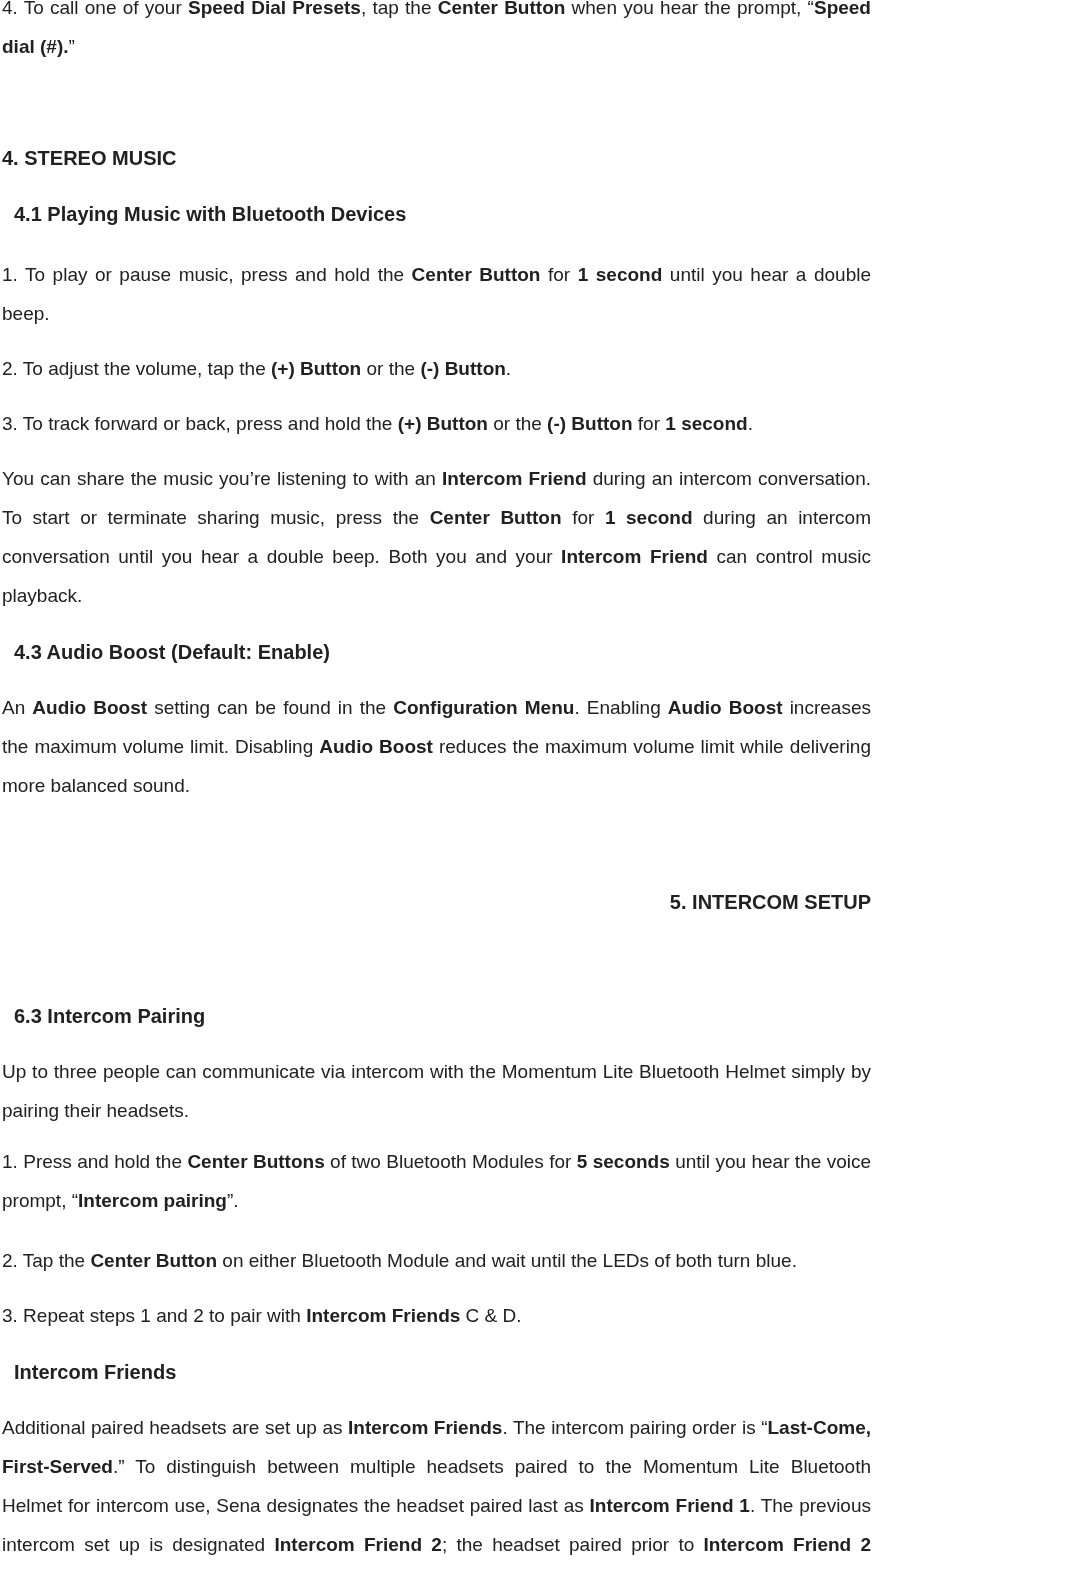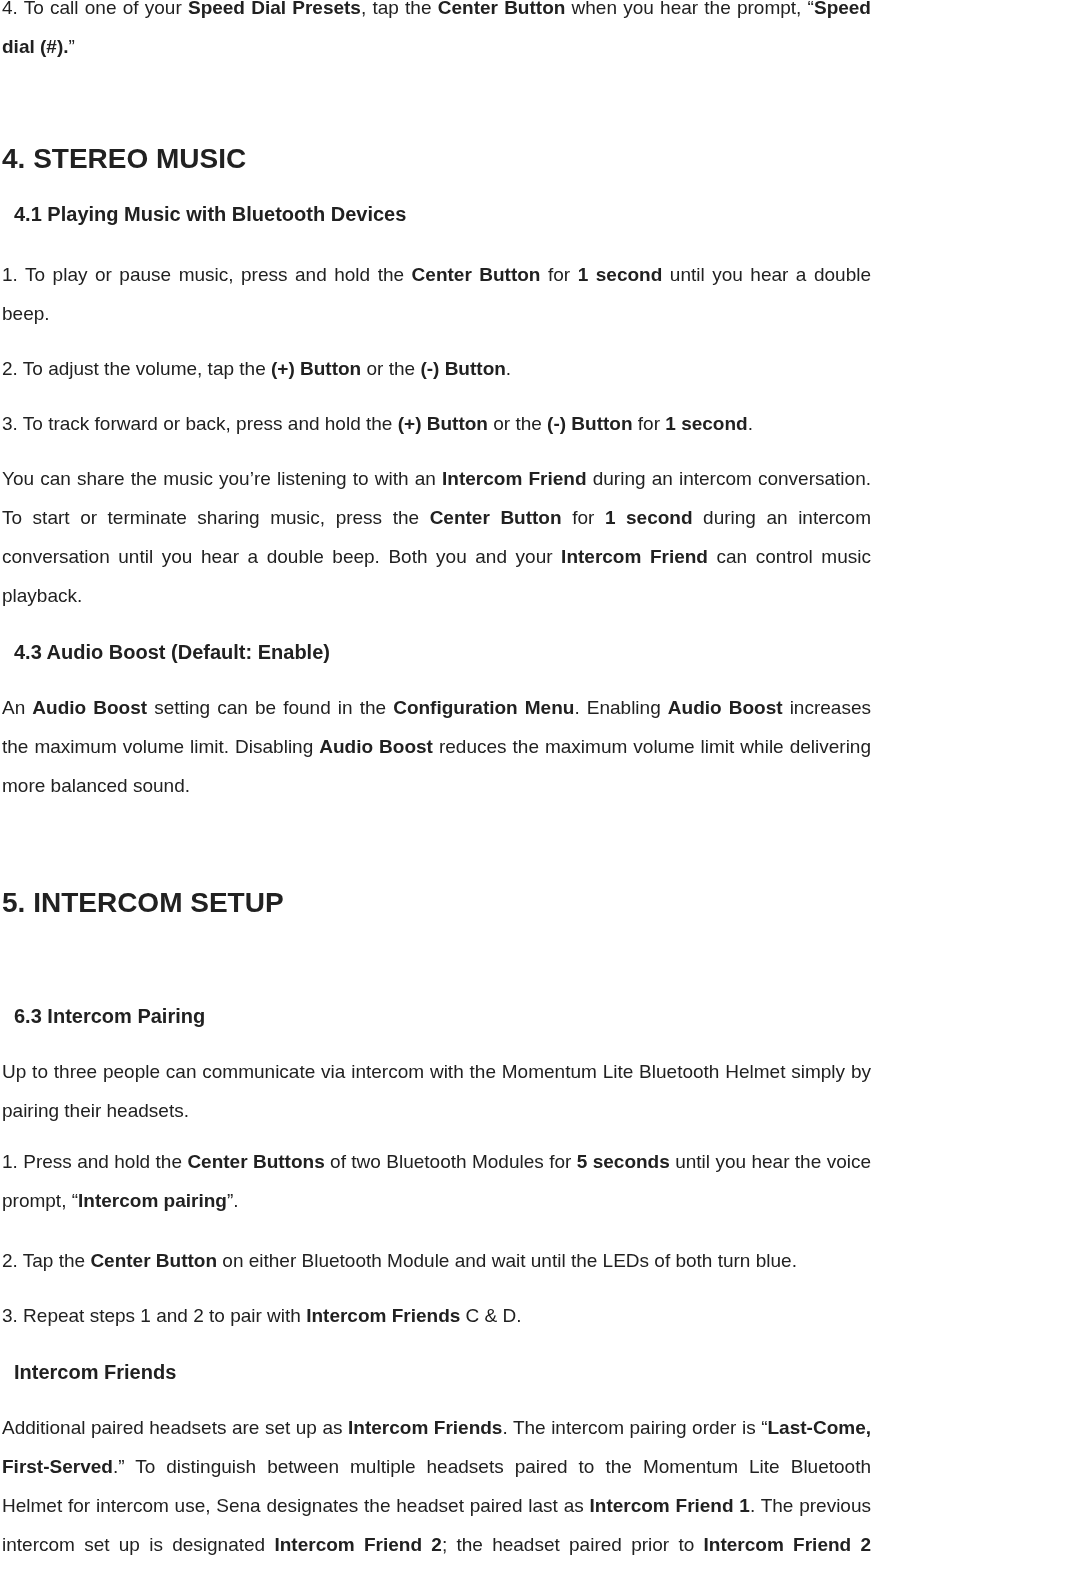--- a/index.html
+++ b/index.html
@@ -15,38 +15,38 @@
     overflow: hidden;
   }
   .body {
     font-size: 19px;
     line-height: 39px;
     text-align: justify;
     margin: 16px 0 0 0;
     font-weight: 400;
   }
   .h2 {
-    font-size: 28px;
+    font-size: 20px;
     line-height: 39px;
     font-weight: 700;
     margin: 0;
   }
   .h3 {
     font-size: 20px;
     line-height: 39px;
     font-weight: 700;
     margin: 18px 0 0 12px;
   }
   .b { font-weight: 700; }
 
   [data-name="paragraph-speed-dial"]   { margin-top: -12px; }
   [data-name="heading-stereo-music"]   { margin-top: 73px; }
   [data-name="heading-playing-music"]  { margin-top: 17px; }
   [data-name="music-step-1"]           { margin-top: 21px; }
-  [data-name="heading-intercom-setup"] { margin-top: 78px; }
+  [data-name="heading-intercom-setup"] { margin-top: 78px; text-align: right; }
   [data-name="heading-intercom-pairing"] { margin-top: 75px; }
   [data-name="pairing-step-1"]         { margin-top: 12px; }
   [data-name="pairing-step-2"]         { margin-top: 21px; }
   [data-name="heading-two-way"]        { margin-top: 17px; }
   [data-name="paragraph-two-way"]      { margin-top: 13px; }
 </style>
 </head>
 <body>
 
 <div class="page" data-name="manual-page">

